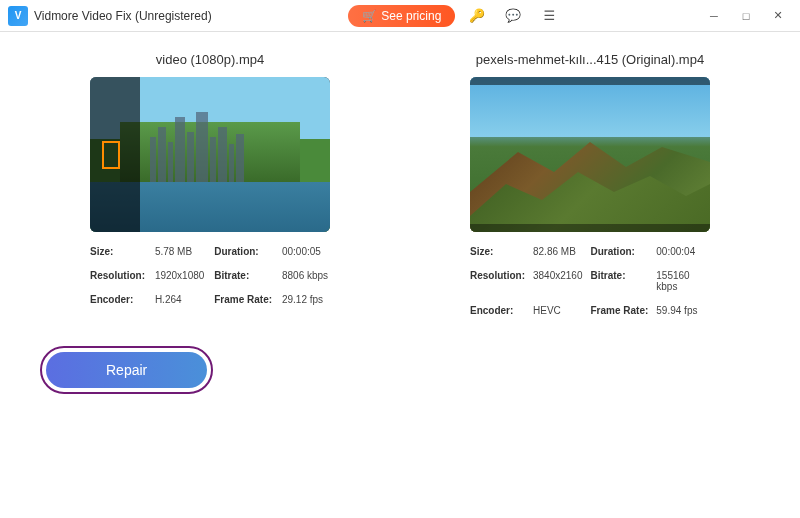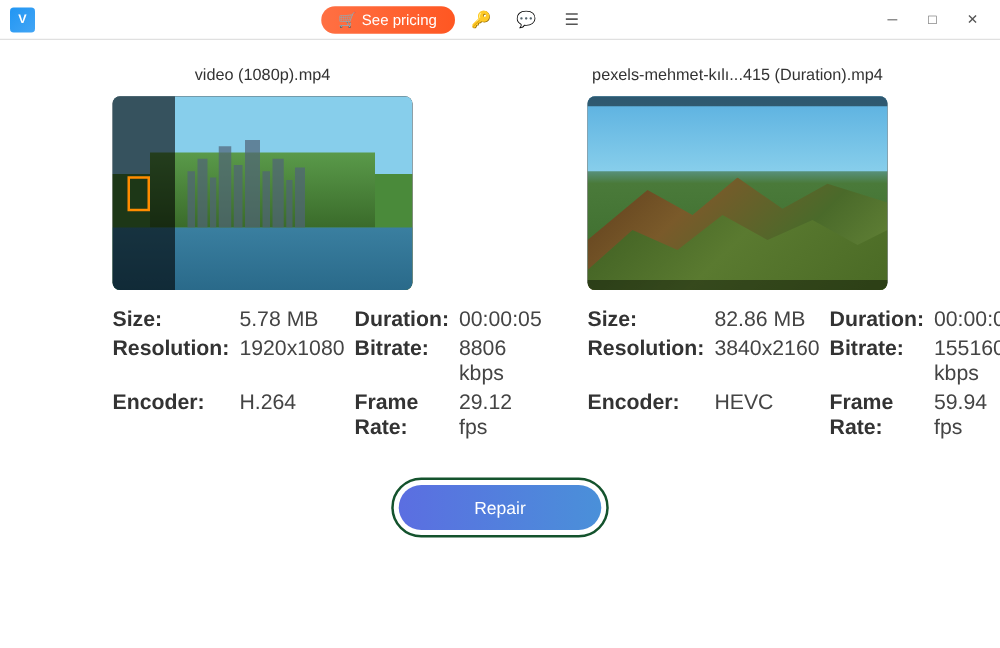--- a/index.html
+++ b/index.html
@@ -87,21 +87,21 @@
       font-size: 11px;
       color: #555;
       cursor: pointer;
     }
 
     
     .main-content {
       flex: 1;
       display: flex;
       flex-direction: column;
-      align-items: center;
+      align-items: flex-start;
       padding: 20px 40px;
     }
 
     .videos-row {
       display: flex;
       gap: 60px;
       width: 100%;
       justify-content: center;
     }
 
@@ -233,59 +233,60 @@
       left: 0;
       right: 0;
       height: 8px;
       background: rgba(0,0,0,0.4);
     }
 
     .video-info {
       width: 240px;
       display: grid;
       grid-template-columns: auto auto auto auto;
-      gap: 3px 8px;
-      font-size: 17px;
+      gap: 13px 8px;
+      font-size: 10px;
     }
     .info-label {
       font-weight: 600;
       color: #333;
     }
     .info-value {
       color: #444;
     }
 
     
     .repair-area {
       margin-top: 30px;
       display: flex;
       justify-content: center;
     }
     .repair-btn-wrapper {
-      border: 2px solid #14532d;
+      border: 2px solid #701a75;
       border-radius: 30px;
       padding: 4px;
     }
     .repair-btn {
       background: linear-gradient(to right, #5b6ee1, #4a90d9);
       color: white;
       border: none;
       border-radius: 26px;
       padding: 10px 60px;
       font-size: 14px;
       cursor: pointer;
       font-family: inherit;
     }
   </style>
 </head>
 <body>
 
 <div class="titlebar">
   <div class="titlebar-left">
     <div class="app-logo">V</div>
+    <span class="titlebar-title">Vidmore Video Fix (Unregistered)</span>
   </div>
   <div class="titlebar-center">
     <button class="pricing-btn">
       <span>🛒</span>
       <span>See pricing</span>
     </button>
     <div class="titlebar-icon">
       <span>🔑</span>
     </div>
     <div class="titlebar-icon">
@@ -345,21 +346,21 @@
         <span class="info-value">8806 kbps</span>
 
         <span class="info-label">Encoder:</span>
         <span class="info-value">H.264</span>
         <span class="info-label">Frame Rate:</span>
         <span class="info-value">29.12 fps</span>
       </div>
     </div>
 
     <div class="video-panel">
-      <div class="video-title">pexels-mehmet-kılı...415 (Duration).mp4</div>
+      <div class="video-title">pexels-mehmet-kılı...415 (Original).mp4</div>
       <div class="video-thumbnail">
         <div class="thumb-right">
           <div class="sky-blue-right"></div>
           <div class="mountain-dark"></div>
           <div class="mountain-green"></div>
           <div class="dark-top-bar"></div>
           <div class="dark-bottom-bar"></div>
         </div>
       </div>
 

